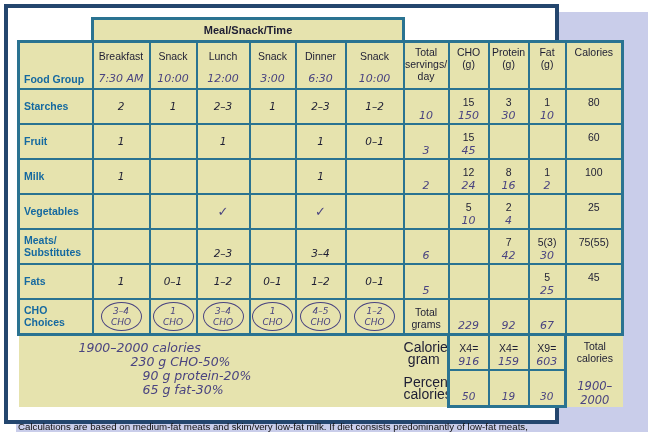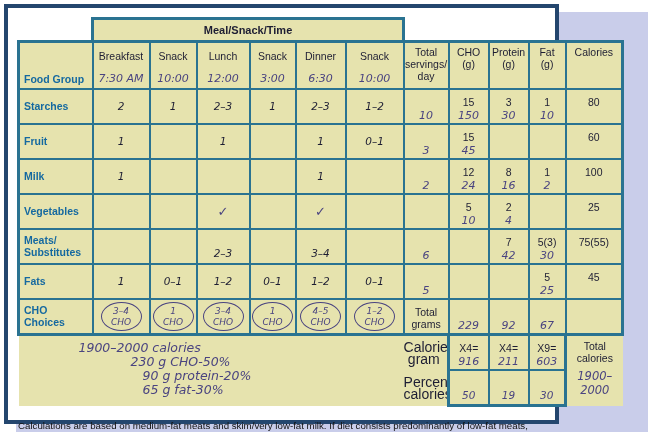--- a/index.html
+++ b/index.html
@@ -42,21 +42,21 @@
   
   .plan td.notes{border:none;text-align:left;vertical-align:top;padding-top:5px}
   .nline{font-size:12.5px;line-height:14px}
   .plan td.blabel{border:none;text-align:center;padding-right:3px;white-space:pre-line;line-height:12px;font-size:14px}
   .plan td.bval{border:2px solid var(--grid,#2a7391)}
   .plan td.bval.vfirst{border-left-width:3px}
   .plan td.bval.vlast{border-right-width:3px}
   .r-bot-b td.bval{border-bottom-width:3px;vertical-align:bottom;padding-bottom:3px}
   .plan td.btotal{border:none;vertical-align:top;padding-top:4px}
   .btotal .per{white-space:pre-line;line-height:12px;font-size:10.5px}
-  .btotal .tot{margin-top:5px;white-space:pre-line;line-height:14px;font-size:11.5px}
+  .btotal .tot{margin-top:15px;white-space:pre-line;line-height:14px;font-size:11.5px}
   .r-bot-a{height:31px}
   .r-bot-b{height:36px}
   .r-cho{height:35px}
   
   .caption{margin:13px 10px 0 10px;font-size:9.7px;line-height:1.32;color:#111}
 </style>
 </head>
 <body>
 
 <div class="shadow"></div>
@@ -329,21 +329,21 @@
             <div class="nline hand" style="margin-left: 124px;">65 g fat-30%</div>
           </td>
           <td class="blabel">Calories/
 gram</td>
           <td class="bval duo vfirst">
             <div class="per">X4=</div>
             <div class="tot">916</div>
           </td>
           <td class="bval duo">
             <div class="per">X4=</div>
-            <div class="tot">211</div>
+            <div class="tot">159</div>
           </td>
           <td class="bval duo vlast">
             <div class="per">X9=</div>
             <div class="tot">603</div>
           </td>
           <td class="btotal" rowspan="2">
             <div class="per">Total
 calories</div>
             <div class="tot">1900–
 2000</div>

